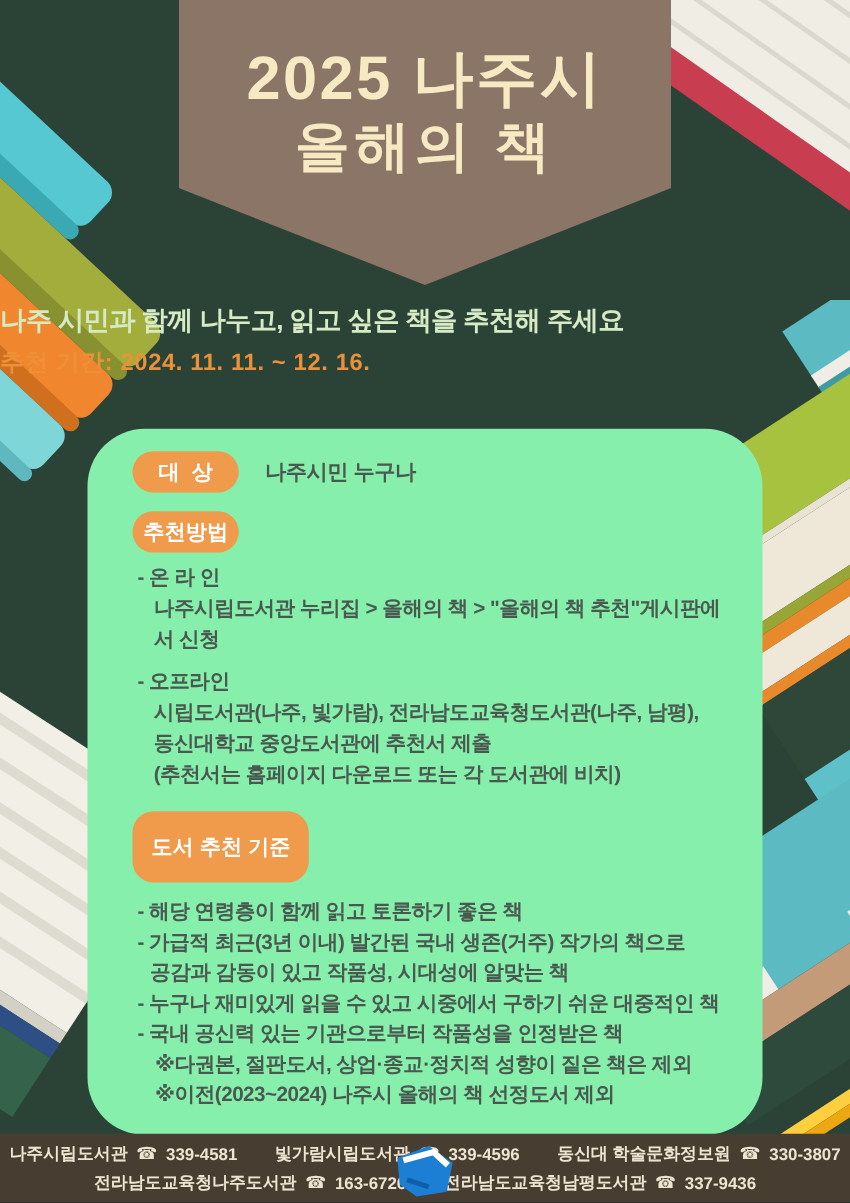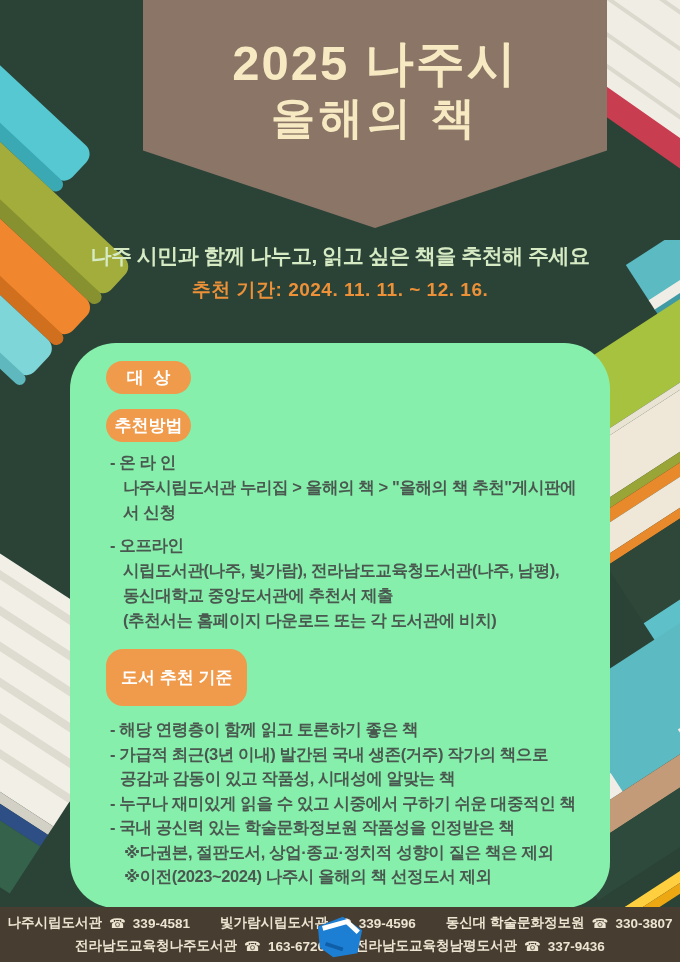--- a/index.html
+++ b/index.html
@@ -5,34 +5,34 @@
   html,body{margin:0;padding:0;background:#1e2d26;}
   #poster{
     position:relative;width:680px;height:962px;overflow:hidden;
     background:#2B4337;
     font-family:"Liberation Sans","DejaVu Sans",sans-serif;
   }
   
   .deco{position:absolute;z-index:1;}
   
   .banner{
-    position:absolute;left:143px;top:0;width:464px;height:228px;z-index:3;
+    position:absolute;left:143px;top:0;width:394px;height:228px;z-index:3;
     background:#8B7566;
     clip-path:polygon(0 0,100% 0,100% 66%,50% 100%,0 66%);
     text-align:center;color:#F7EAC3;
   }
   .banner .t1{margin-top:34px;font-size:49px;font-weight:800;letter-spacing:2px;line-height:58px;}
   .banner .t2{font-size:44px;font-weight:800;letter-spacing:4px;line-height:52px;text-align:center;}
   
   .subtitle{
-    position:absolute;left:0;top:242px;width:680px;z-index:3;text-align:center;
+    position:absolute;left:0;top:242px;width:680px;z-index:3;text-align:left;
     color:#D6EBC4;font-size:21px;font-weight:700;letter-spacing:-0.5px;
   }
   .period{
-    position:absolute;left:0;top:277px;width:680px;z-index:3;text-align:center;
+    position:absolute;left:0;top:277px;width:680px;z-index:3;
     color:#ED9138;font-size:19px;font-weight:700;letter-spacing:0.5px;
   }
   
   .panel{
     position:absolute;left:70px;top:343px;width:540px;height:565px;z-index:5;
     background:#86efac;border-radius:46px;
     box-sizing:border-box;padding:18px 26px 0 36px;
     color:#4A594F;font-size:16.5px;letter-spacing:-0.4px;
   }
   .pill{
@@ -149,20 +149,21 @@
     <div class="t2">올해의 책</div>
   </div>
 
   <div class="subtitle">나주 시민과 함께 나누고, 읽고 싶은 책을 추천해 주세요</div>
   <div class="period">추천 기간: 2024. 11. 11. ~ 12. 16.</div>
 
   <div class="panel">
 
     <div class="inline-row">
       <span class="pill w84">대  상</span>
+      <span class="val">나주시민 누구나</span>
     </div>
 
 
     <div>
       <span class="pill w84">추천방법</span>
       <div class="method-lines">
         <div>- 온 라 인</div>
         <div class="sub">나주시립도서관 누리집 &gt; 올해의 책 &gt; "올해의 책 추천"게시판에서 신청</div>
         <div class="gap"></div>
         <div>- 오프라인</div>
@@ -172,21 +173,21 @@
       </div>
     </div>
 
     <div class="criteria-pill-row">
       <span class="pill auto">도서 추천 기준</span>
       <div class="criteria-list">
         <div>- 해당 연령층이 함께 읽고 토론하기 좋은 책</div>
         <div>- 가급적 최근(3년 이내) 발간된 국내 생존(거주) 작가의 책으로</div>
         <div class="cont">공감과 감동이 있고 작품성, 시대성에 알맞는 책</div>
         <div>- 누구나 재미있게 읽을 수 있고 시중에서 구하기 쉬운 대중적인 책</div>
-        <div>- 국내 공신력 있는 학술문화정보원 작품성을 인정받은 책</div>
+        <div>- 국내 공신력 있는 기관으로부터 작품성을 인정받은 책</div>
         <div class="note">※다권본, 절판도서, 상업·종교·정치적 성향이 짙은 책은 제외</div>
         <div class="note">※이전(2023~2024) 나주시 올해의 책 선정도서 제외</div>
       </div>
     </div>
 
   </div>
 
   <div class="footer">
     <div class="frow">
       <span class="entry">

